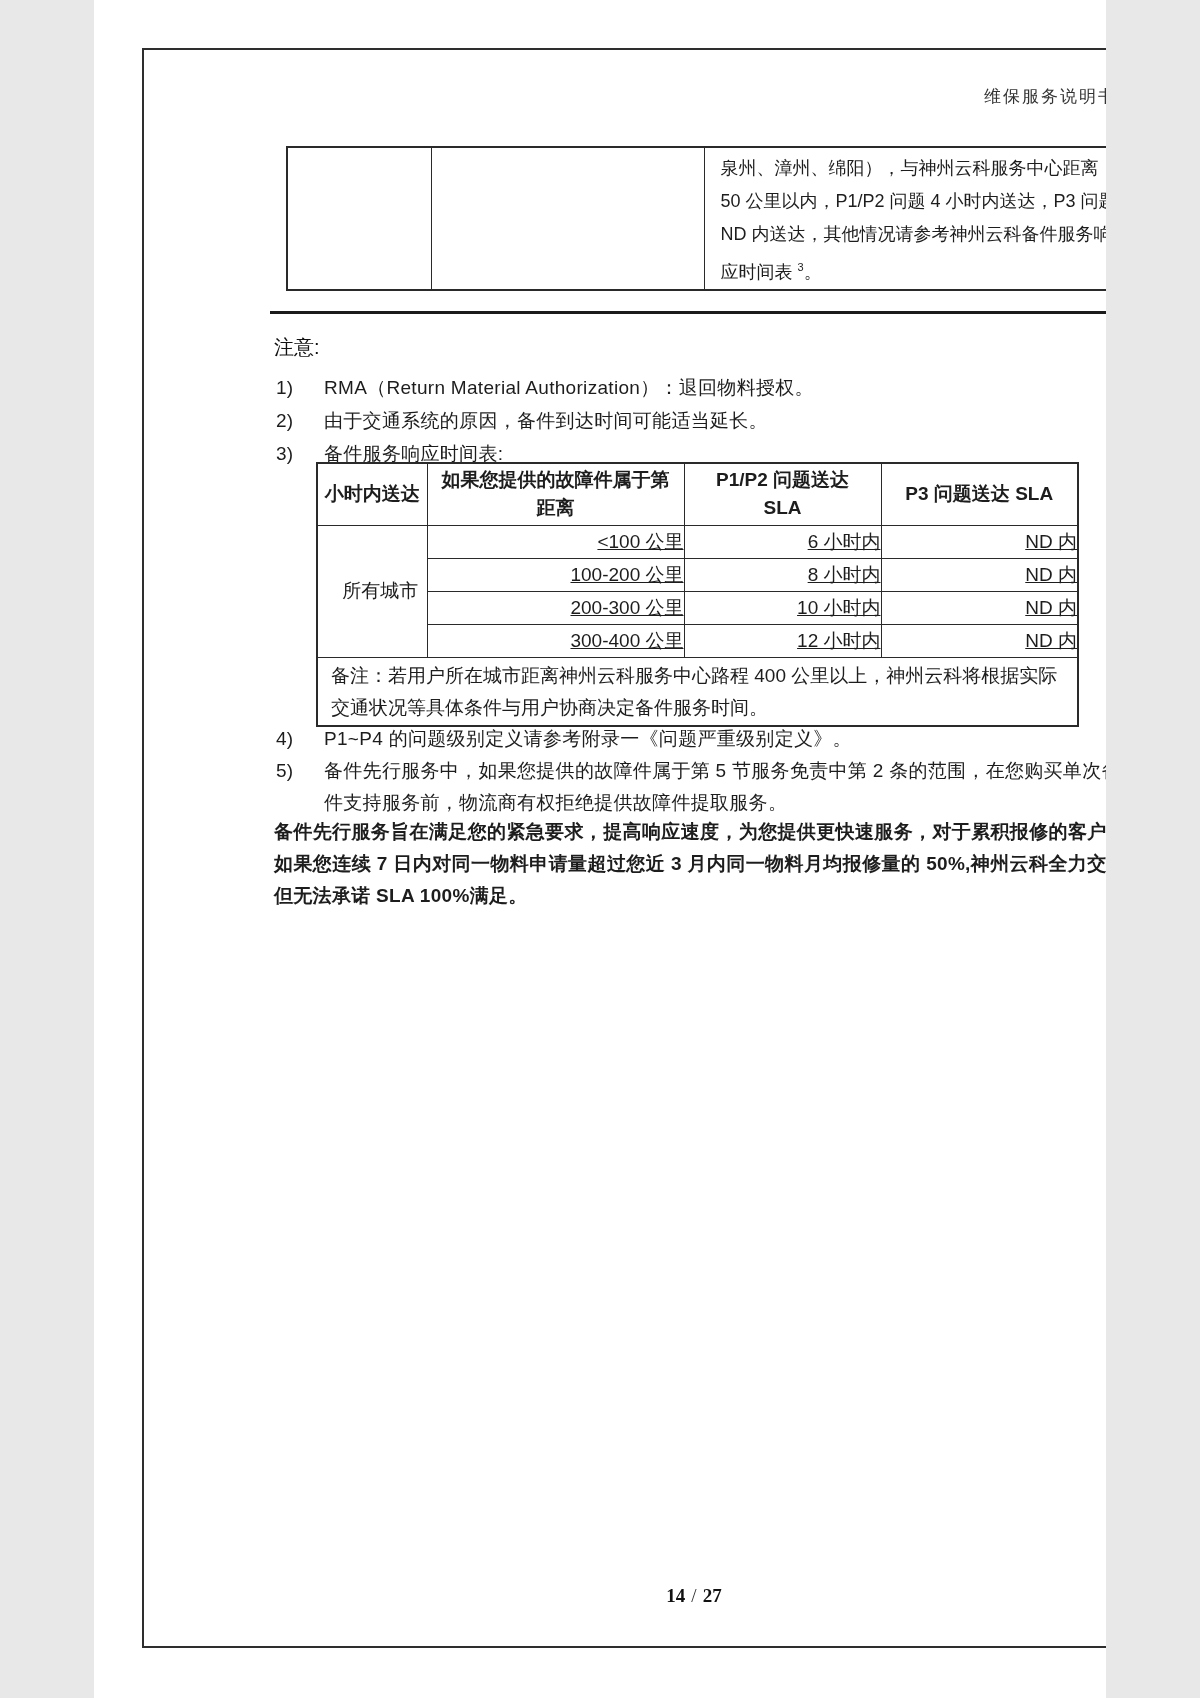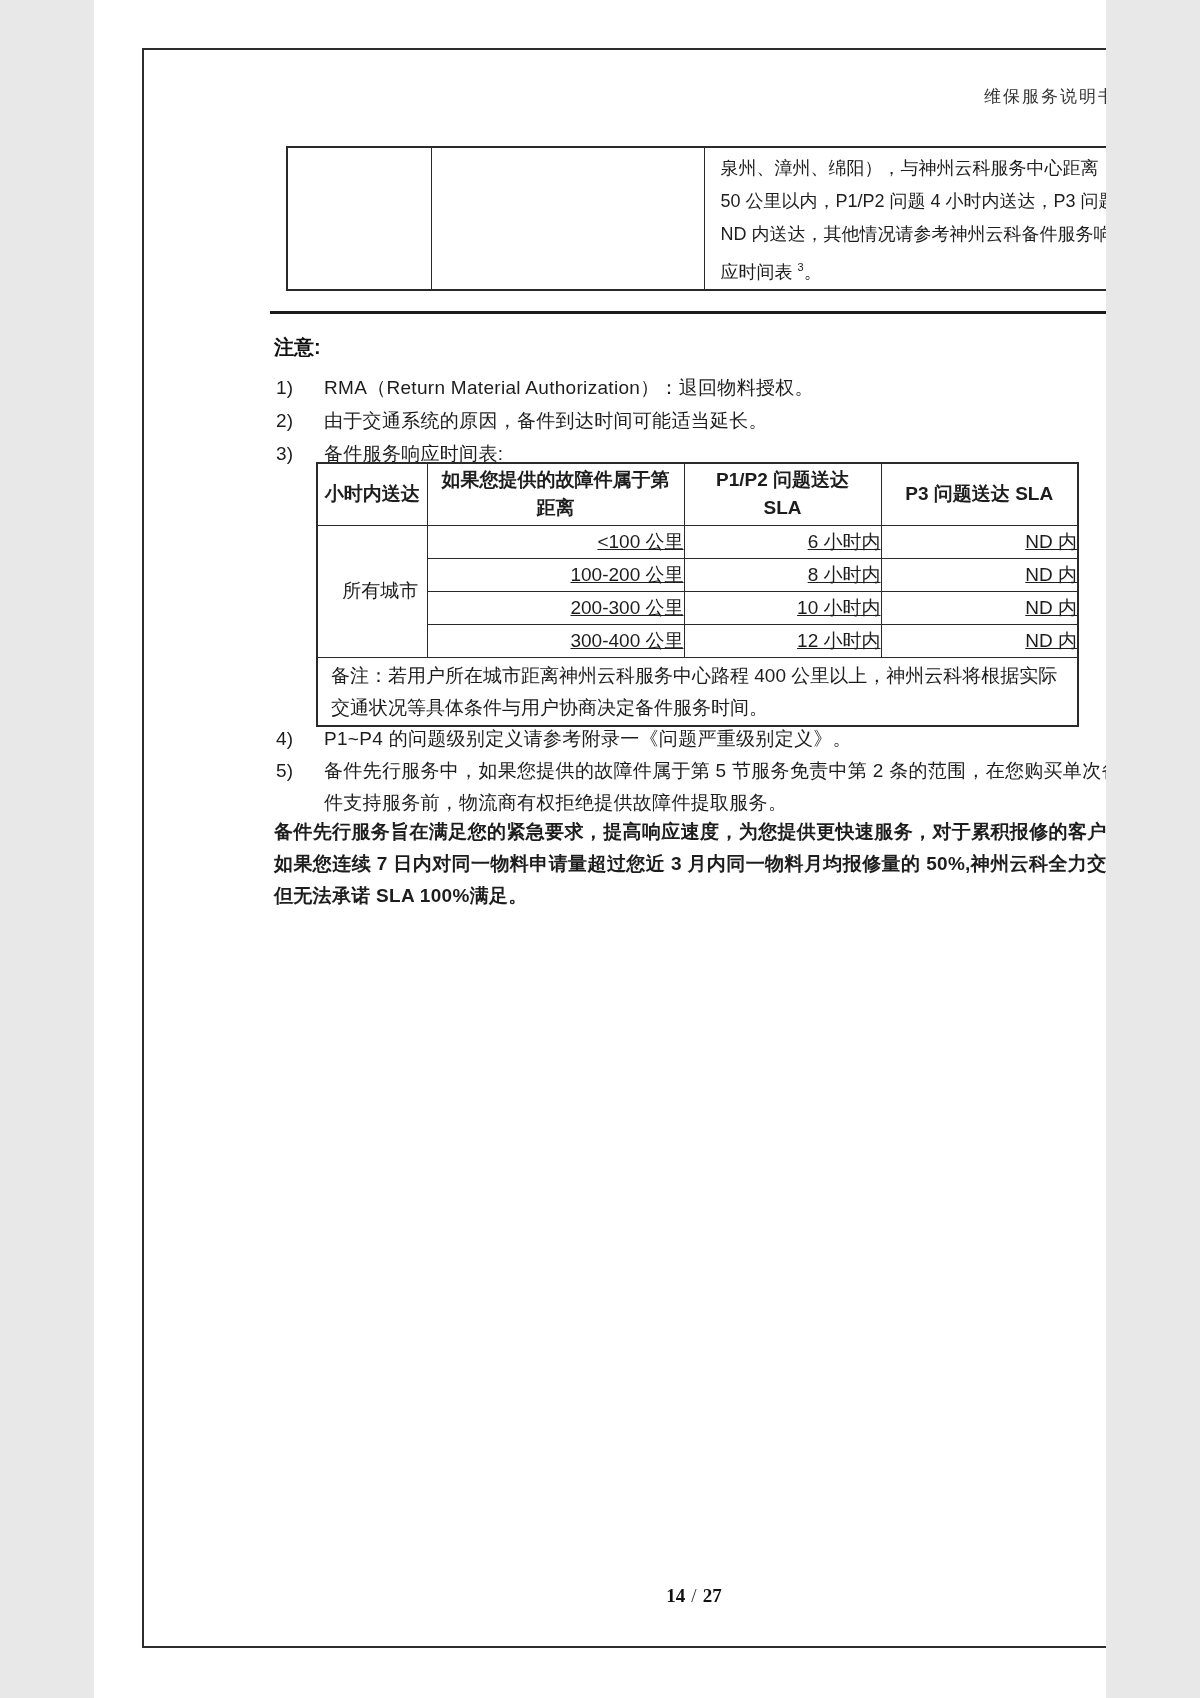--- a/index.html
+++ b/index.html
@@ -29,21 +29,21 @@
   .top-table .c2 { width:273px; }
   .top-table .c3 { width:428px; padding:4px 10px 0 16px;
     font-size:18px; line-height:33px; }
   .top-table sup { font-size:11px; vertical-align:super; }
   .rule {
     position:absolute; left:176px; top:311px; width:844px; height:3px;
     background:#1b1b1b;
   }
   .notice-label {
     position:absolute; left:180px; top:334px;
-    font-size:20px; font-weight:bold; color:#111;
+    font-size:20px; font-weight:normal; color:#111;
   }
   .list-block { position:absolute; width:856px; }
   .list-a { left:182px; top:371px; }
   .list-b { left:182px; top:723px; }
   .li { display:flex; font-size:19px; line-height:33px; letter-spacing:0.3px; }
   .list-b .li { line-height:32px; }
   .li .num { width:48px; flex:none; }
   .li .txt { flex:1; }
   
   .sla-table {

